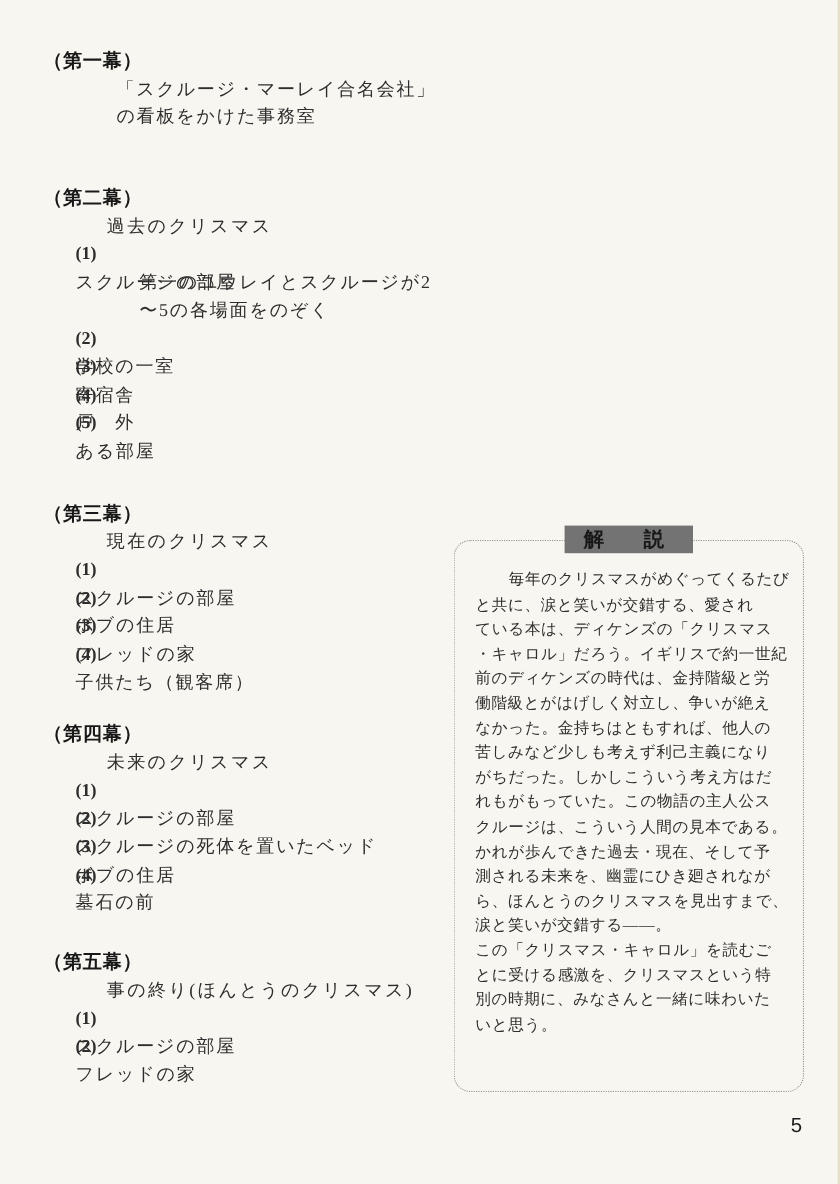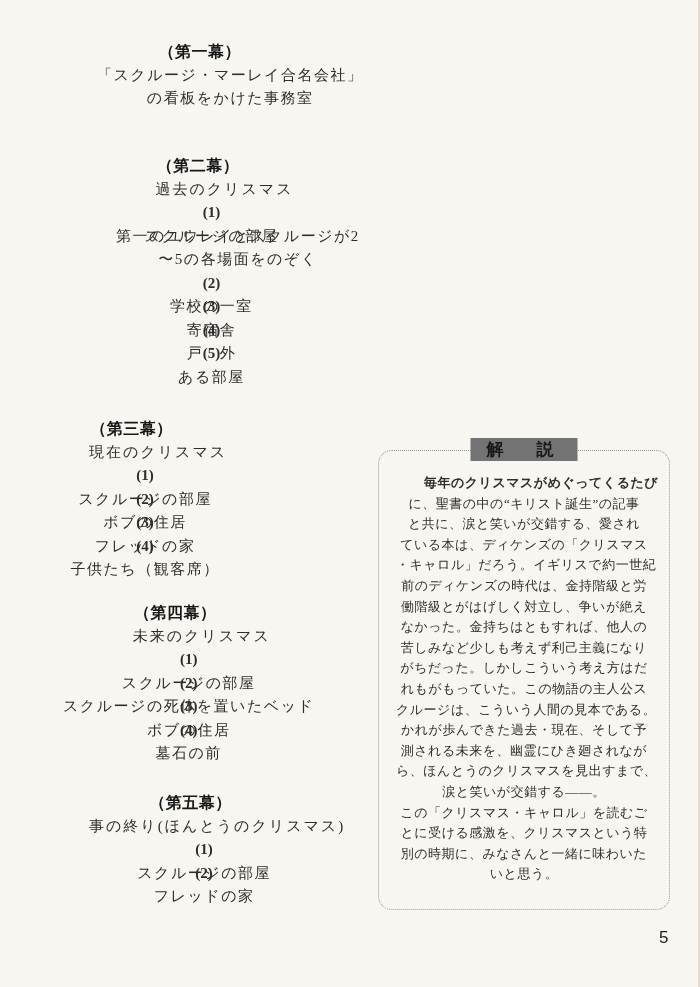--- a/index.html
+++ b/index.html
@@ -1,21 +1,21 @@
 <!DOCTYPE html>
 <html><head>
 <meta charset="utf-8">
 <style>
   html,body{margin:0;padding:0;}
   body{
     width:700px;height:987px;position:relative;overflow:hidden;
     background:#f8f6f0;color:#222;
     font-family:"Liberation Serif","DejaVu Serif",serif;
   }
-  .page{position:absolute;inset:0;text-align:center;}
+  .page{position:absolute;inset:0;}
   .scan-edge{position:absolute;right:0;top:0;width:2px;height:100%;
     background:rgba(186,164,120,0.30);}
   
   .act{position:absolute;left:36px;}
   .act > div{height:23.5px;line-height:23.5px;white-space:nowrap;}
   .act-title{font-weight:bold;font-size:16px;letter-spacing:0.5px;color:#181818;}
   .act-desc{margin-left:61px;font-size:15px;letter-spacing:1.5px;color:#2d2d2d;}
   .act-sub{margin-left:53px;font-size:15px;letter-spacing:2px;color:#2d2d2d;}
   .scene{margin-left:27px;font-size:15px;color:#2d2d2d;}
   .scene-num{display:inline-block;width:33px;letter-spacing:0;font-weight:600;}
@@ -25,21 +25,21 @@
   .act-3{top:601px;} .act-4{top:791px;}
   
   .box{position:absolute;left:378px;top:450px;width:290px;height:458px;
     border:1.5px dotted #9a968e;border-radius:14px;}
   .box-title{position:absolute;top:-13px;left:50%;transform:translateX(-50%);
     background:#737373;padding:0 16px;font-weight:bold;font-size:17px;
     letter-spacing:8px;white-space:nowrap;color:#181818;}
   .box-body{position:absolute;top:22px;left:17px;right:17px;}
   .box-line{height:20.6px;line-height:20.6px;white-space:nowrap;
     font-size:13px;letter-spacing:0.5px;color:#2e2e2e;}
-  .box-line.indent{padding-left:28px;font-weight:bold;}
+  .box-line.indent{padding-left:28px;}
   
   .pagenum{position:absolute;left:659px;top:928px;font-size:17px;color:#1c1c1c;
     font-family:"Liberation Sans","DejaVu Sans",sans-serif;}
 </style>
 </head>
 <body>
 
 <div class="page">
   <div id="acts">
       <div class="act act-0">
@@ -79,21 +79,20 @@
         <div class="act-sub">事の終り(ほんとうのクリスマス)</div>
         <div class="scene"><div class="scene-num">(1)</div><div class="scene-text">スクルージの部屋</div></div>
         <div class="scene"><div class="scene-num">(2)</div><div class="scene-text">フレッドの家</div></div>
       </div>
     </div>
 
   <div class="box">
     <div class="box-title">解　説</div>
     <div class="box-body" id="commentary-body">
         <div class="box-line indent">毎年のクリスマスがめぐってくるたび</div>
-        <div class="box-line">に、聖書の中の“キリスト誕生”の記事</div>
         <div class="box-line">と共に、涙と笑いが交錯する、愛され</div>
         <div class="box-line">ている本は、ディケンズの「クリスマス</div>
         <div class="box-line">・キャロル」だろう。イギリスで約一世紀</div>
         <div class="box-line">前のディケンズの時代は、金持階級と労</div>
         <div class="box-line">働階級とがはげしく対立し、争いが絶え</div>
         <div class="box-line">なかった。金持ちはともすれば、他人の</div>
         <div class="box-line">苦しみなど少しも考えず利己主義になり</div>
         <div class="box-line">がちだった。しかしこういう考え方はだ</div>
         <div class="box-line">れもがもっていた。この物語の主人公ス</div>
         <div class="box-line">クルージは、こういう人間の見本である。</div>

